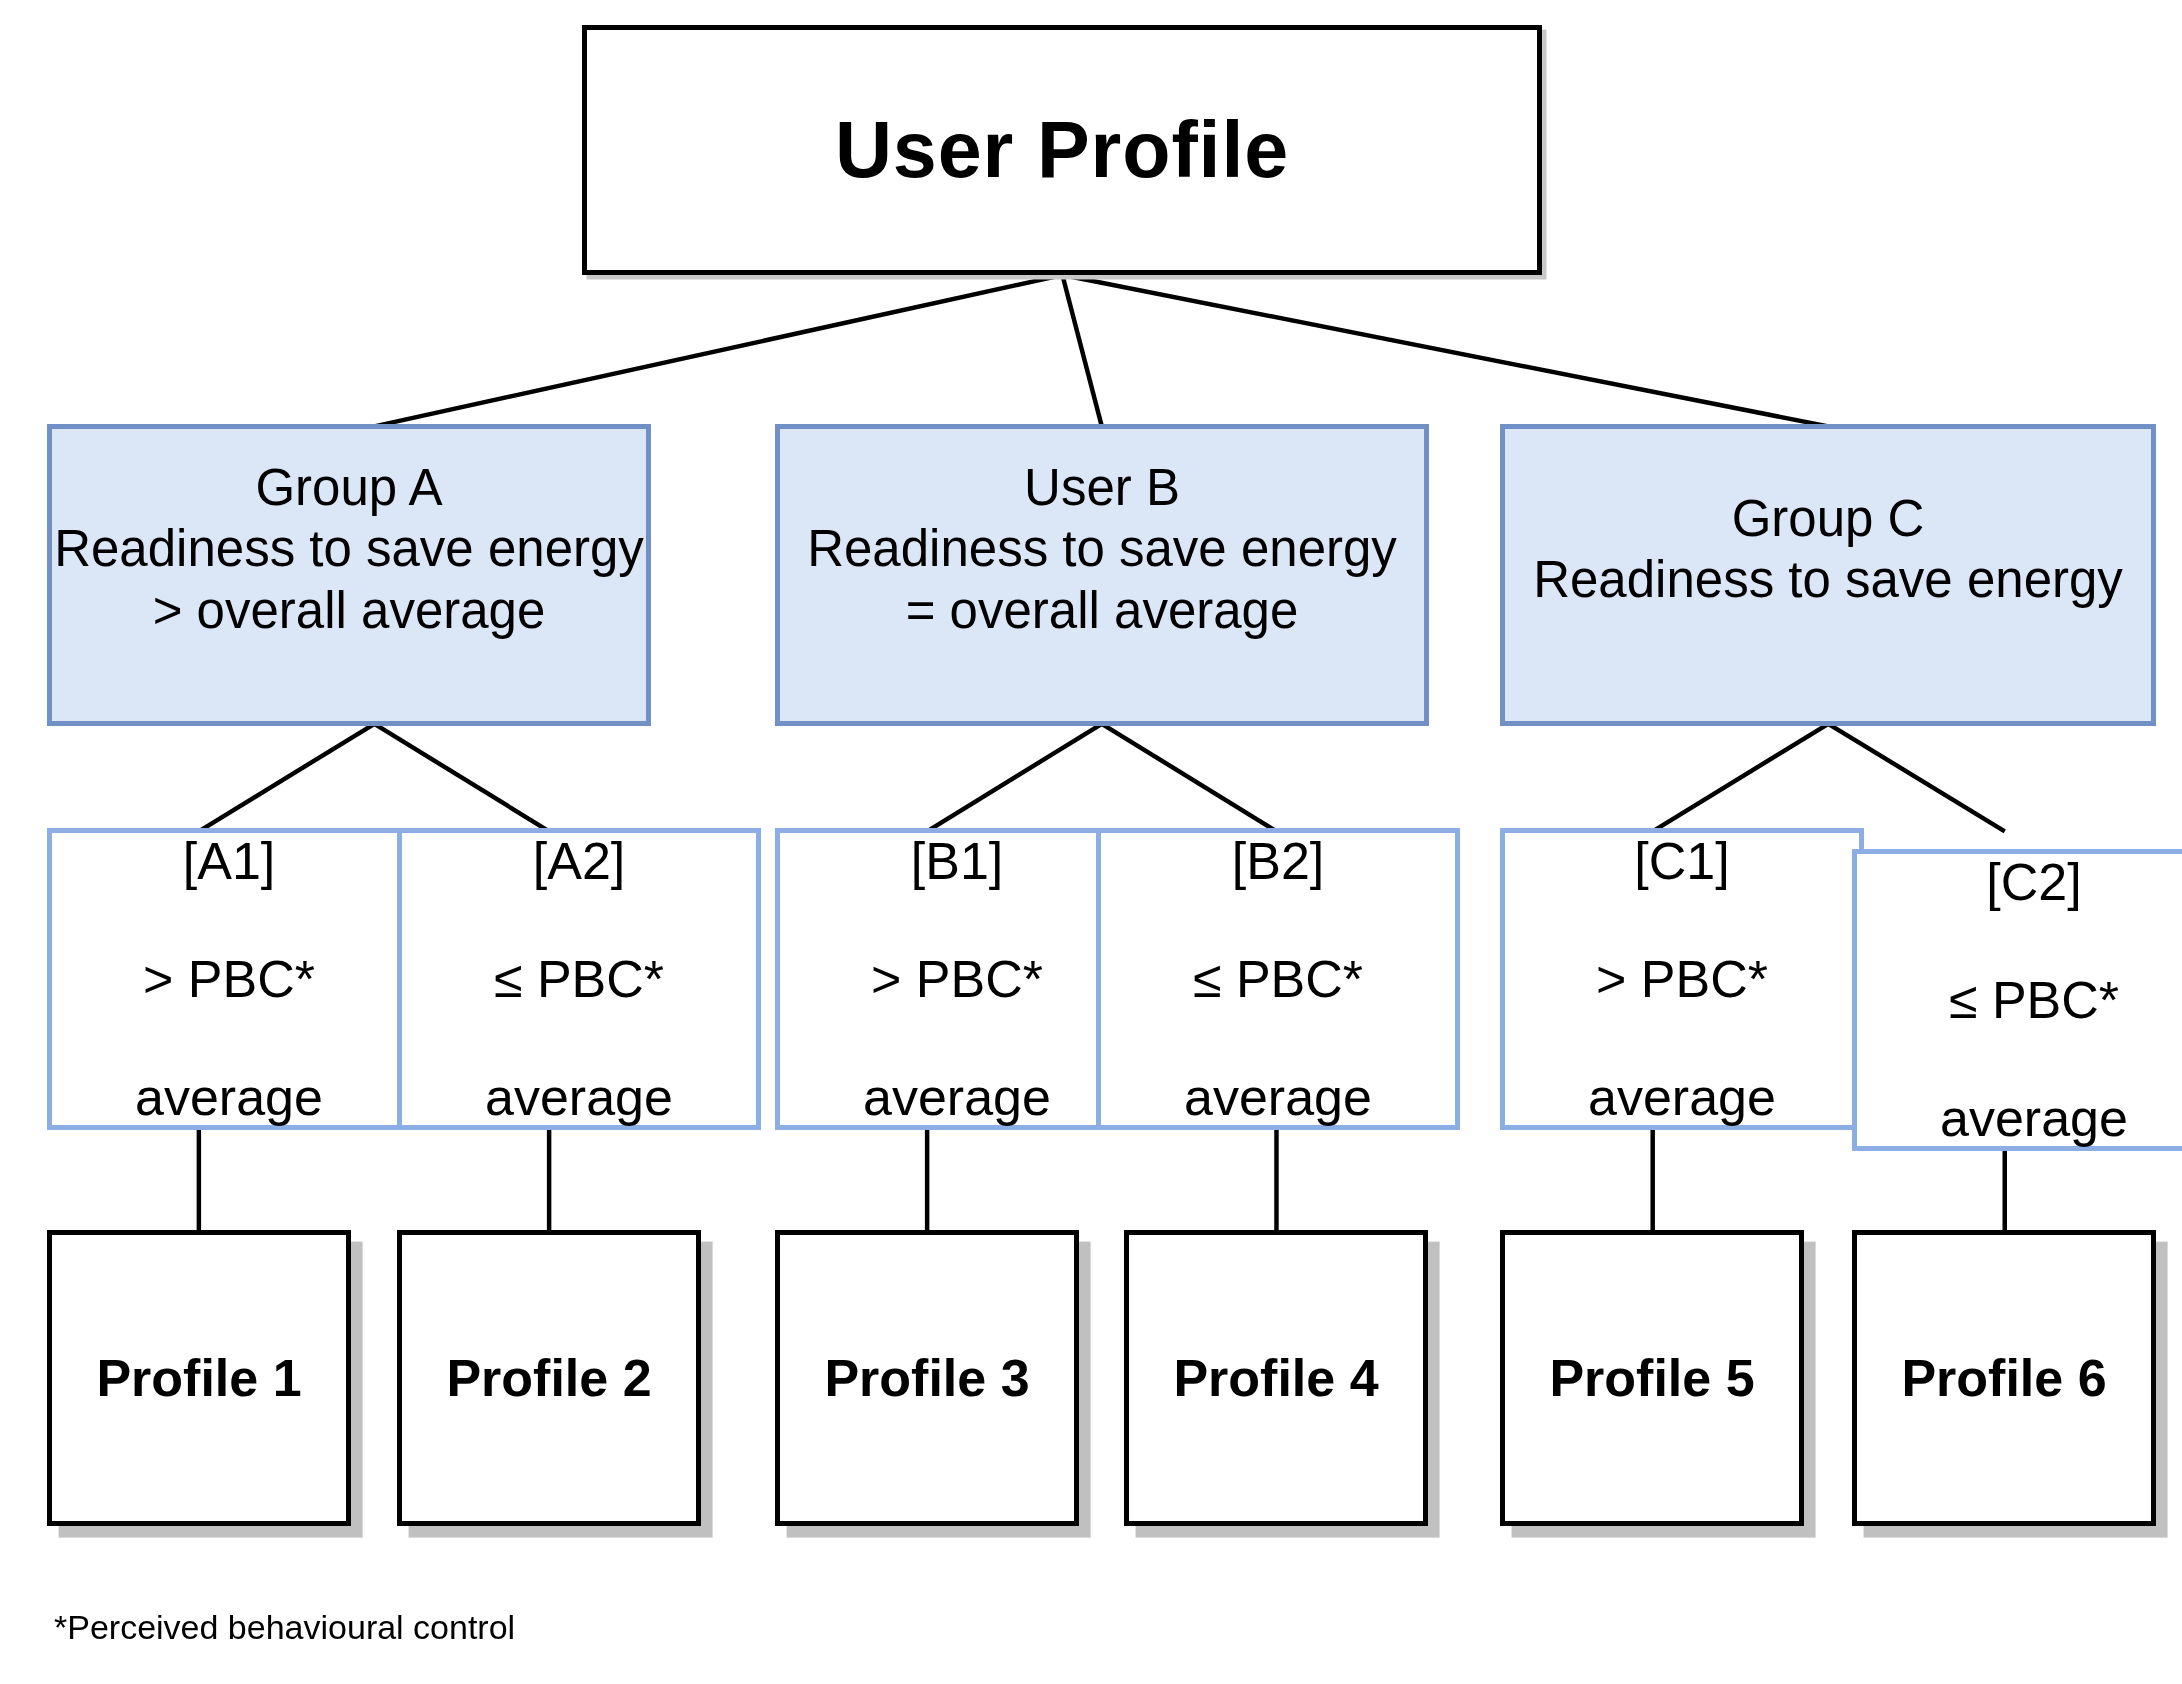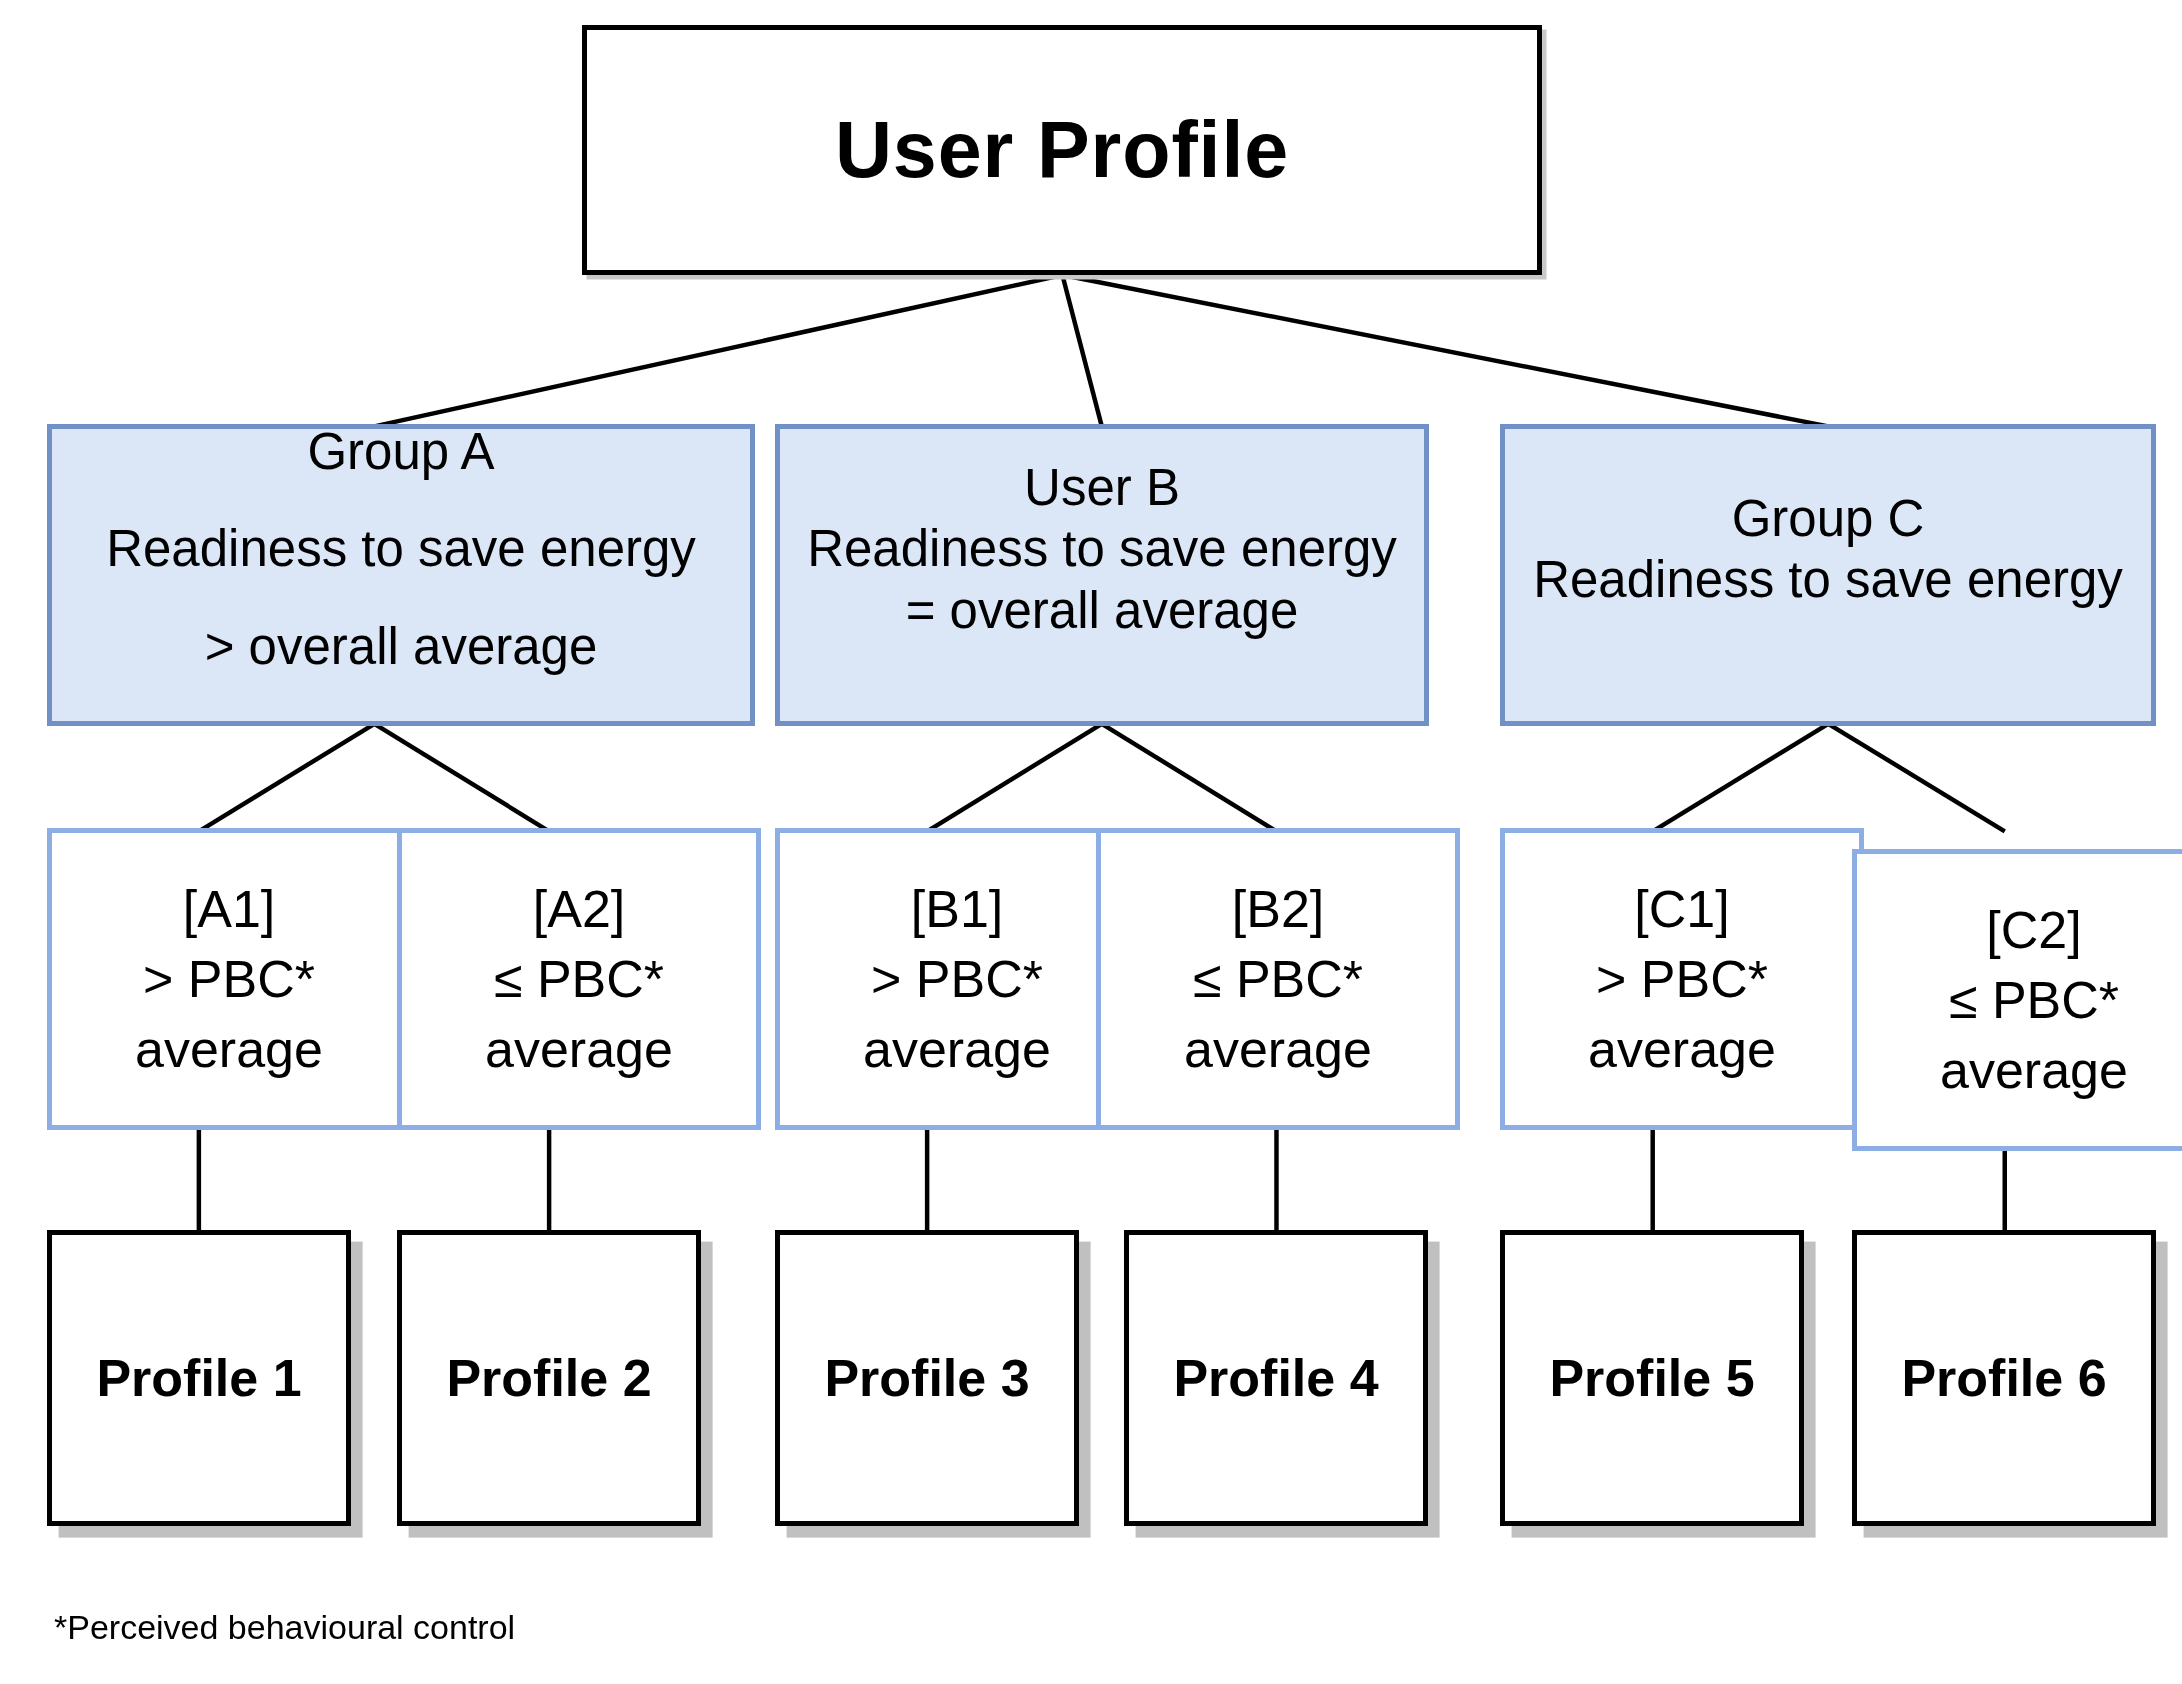--- a/index.html
+++ b/index.html
@@ -39,29 +39,30 @@
     text-align: center;
   }
   .group-box {
     top: 424px; height: 302px;
     background: #dbe6f6;
     border: 5.4px solid #7090c6;
     font-size: 51px;
     line-height: 1.2;
     padding-bottom: 52px;
   }
-  .group-a { left: 47px;   width: 708px; gap: 36px; }
+  .group-a { left: 47px;   width: 604px; }
   .group-b { left: 775px;  width: 654px; }
   .group-c { left: 1500px; width: 656px; }
   .sub-box {
     top: 828px; height: 302px; width: 364px;
     background: #ffffff;
     border: 5.4px solid #8caee5;
     font-size: 52px;
     line-height: 1.35;
+    gap: 48px;
   }
   .sub-a1 { left: 47px; }
   .sub-a2 { left: 397px; }
   .sub-b1 { left: 775px; }
   .sub-b2 { left: 1096px; }
   .sub-c1 { left: 1500px; }
   .sub-c2 { left: 1852px; margin-top: 21px; }
   .profile-box {
     top: 1230px; height: 296px; width: 304px;
     background: #ffffff;

